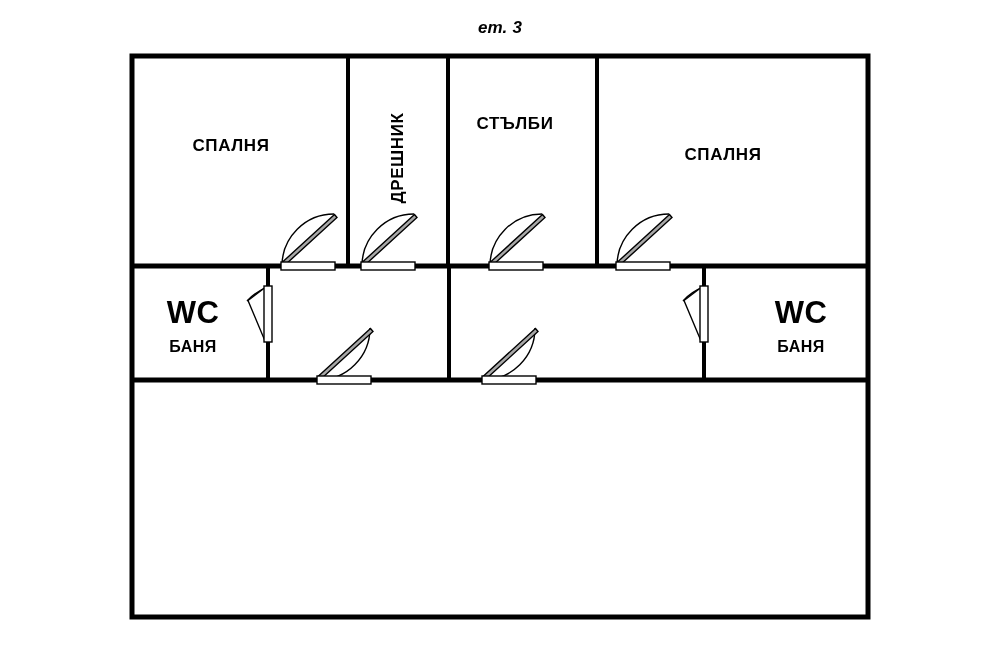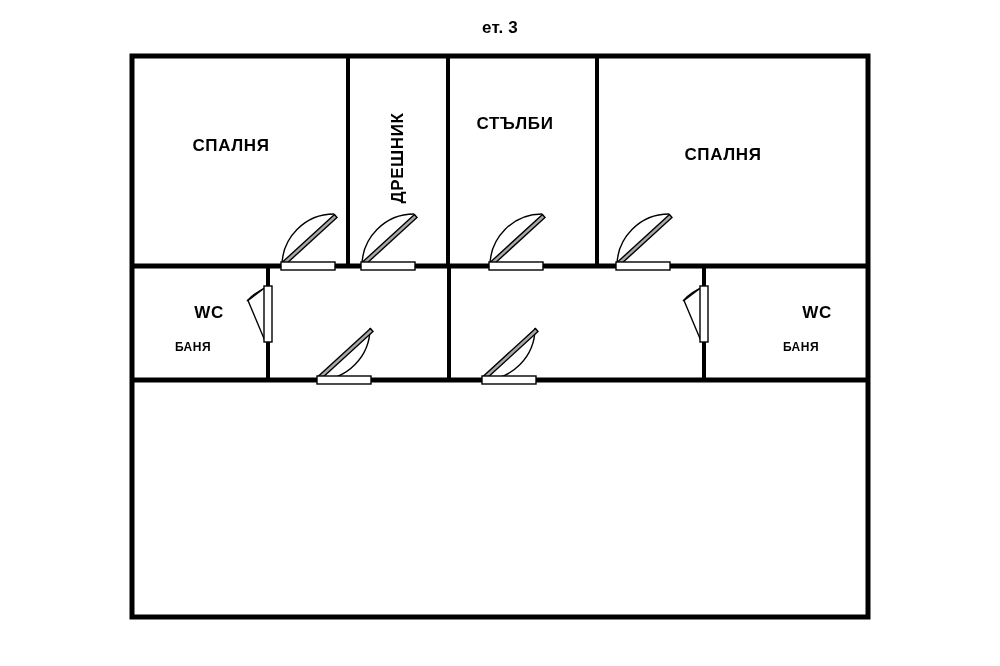--- a/index.html
+++ b/index.html
@@ -24,37 +24,38 @@
   #plan-title {
     position: absolute;
     left: 0;
     top: 18px;
     width: 1000px;
     text-align: center;
     font-size: 17px;
     font-weight: bold;
     color: #000000;
     letter-spacing: 0.2px;
+    font-style: italic;
   }
   #floorplan-svg {
     position: absolute;
     left: 0;
     top: 0;
   }
   .room-label {
     position: absolute;
     color: #000000;
     font-weight: bold;
     white-space: nowrap;
     text-align: center;
     line-height: 1.18;
   }
   .label-lg { font-size: 17px; letter-spacing: 0.6px; }
-  .label-wc { font-size: 17px; letter-spacing: 0.5px; margin-left: 16px; }
-  .label-sub { font-size: 12px; letter-spacing: 0.5px; }
+  .label-wc { font-size: 31px; letter-spacing: 0.5px; }
+  .label-sub { font-size: 16px; letter-spacing: 0.5px; }
   .label-rot {
     transform: rotate(-90deg);
     transform-origin: center center;
   }
 </style>
 </head>
 <body>
 
 <div id="plan-root">
 

